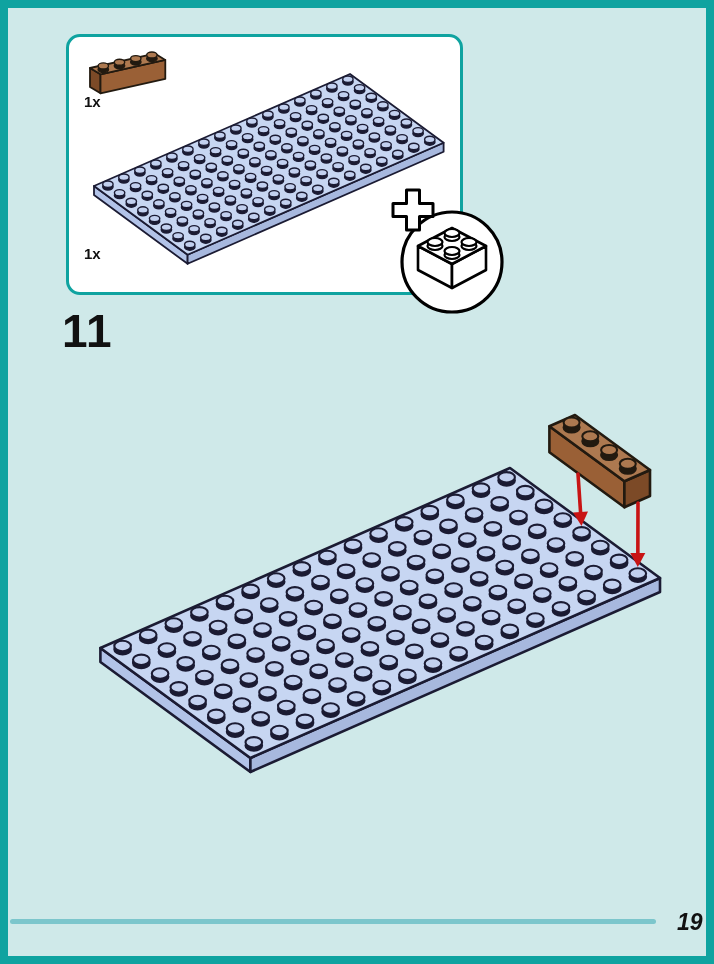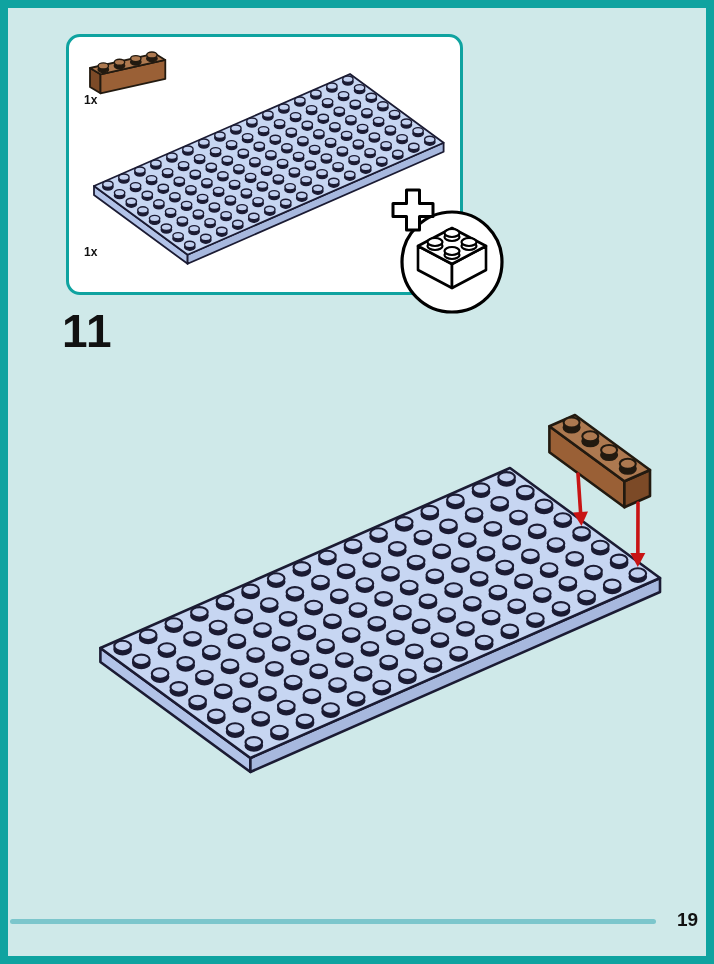--- a/index.html
+++ b/index.html
@@ -5,29 +5,29 @@
   :root{
     --bg:#cfe9e9; --frame:#0fa3a0; --rule:#7cc6cc; --text:#111111; --boxbg:#ffffff;
   }
   html,body{margin:0;padding:0;background:#ffffff;}
   .page{position:relative;width:714px;height:964px;background:var(--bg);
         font-family:"Liberation Sans",sans-serif;overflow:hidden;}
   .frame{position:absolute;inset:0;border:8px solid var(--frame);z-index:9;pointer-events:none;}
   .parts-box{position:absolute;left:66px;top:34px;width:391px;height:255px;
              background:var(--boxbg);border:3px solid var(--frame);border-radius:14px;z-index:1;}
   #art{position:absolute;left:0;top:0;z-index:2;pointer-events:none;}
-  .count-label{position:absolute;z-index:3;font-size:12px;font-weight:700;color:var(--text);}
+  .count-label{position:absolute;z-index:3;font-size:15px;font-weight:700;color:var(--text);}
   .count-label.brick{left:84px;top:93px;}
   .count-label.plate{left:84px;top:245px;}
   .step-number{position:absolute;left:62px;top:292px;z-index:3;
                font-size:46px;font-weight:700;color:var(--text);letter-spacing:1px;margin-top:12px;}
   .footer-rule{position:absolute;left:10px;top:919px;width:646px;height:5px;
                background:var(--rule);border-radius:3px;z-index:3;}
   .page-number{position:absolute;left:677px;top:909px;z-index:3;
-               font-size:19px;font-weight:700;color:var(--text);}
+               font-size:23px;font-weight:700;color:var(--text);font-style:italic;}
 </style>
 </head>
 <body>
 
 <div class="page">
 
   <div class="parts-box"></div>
 
   <svg id="art" width="714" height="964" viewBox="0 0 714 964">
     <g id="g-parts-plate">

